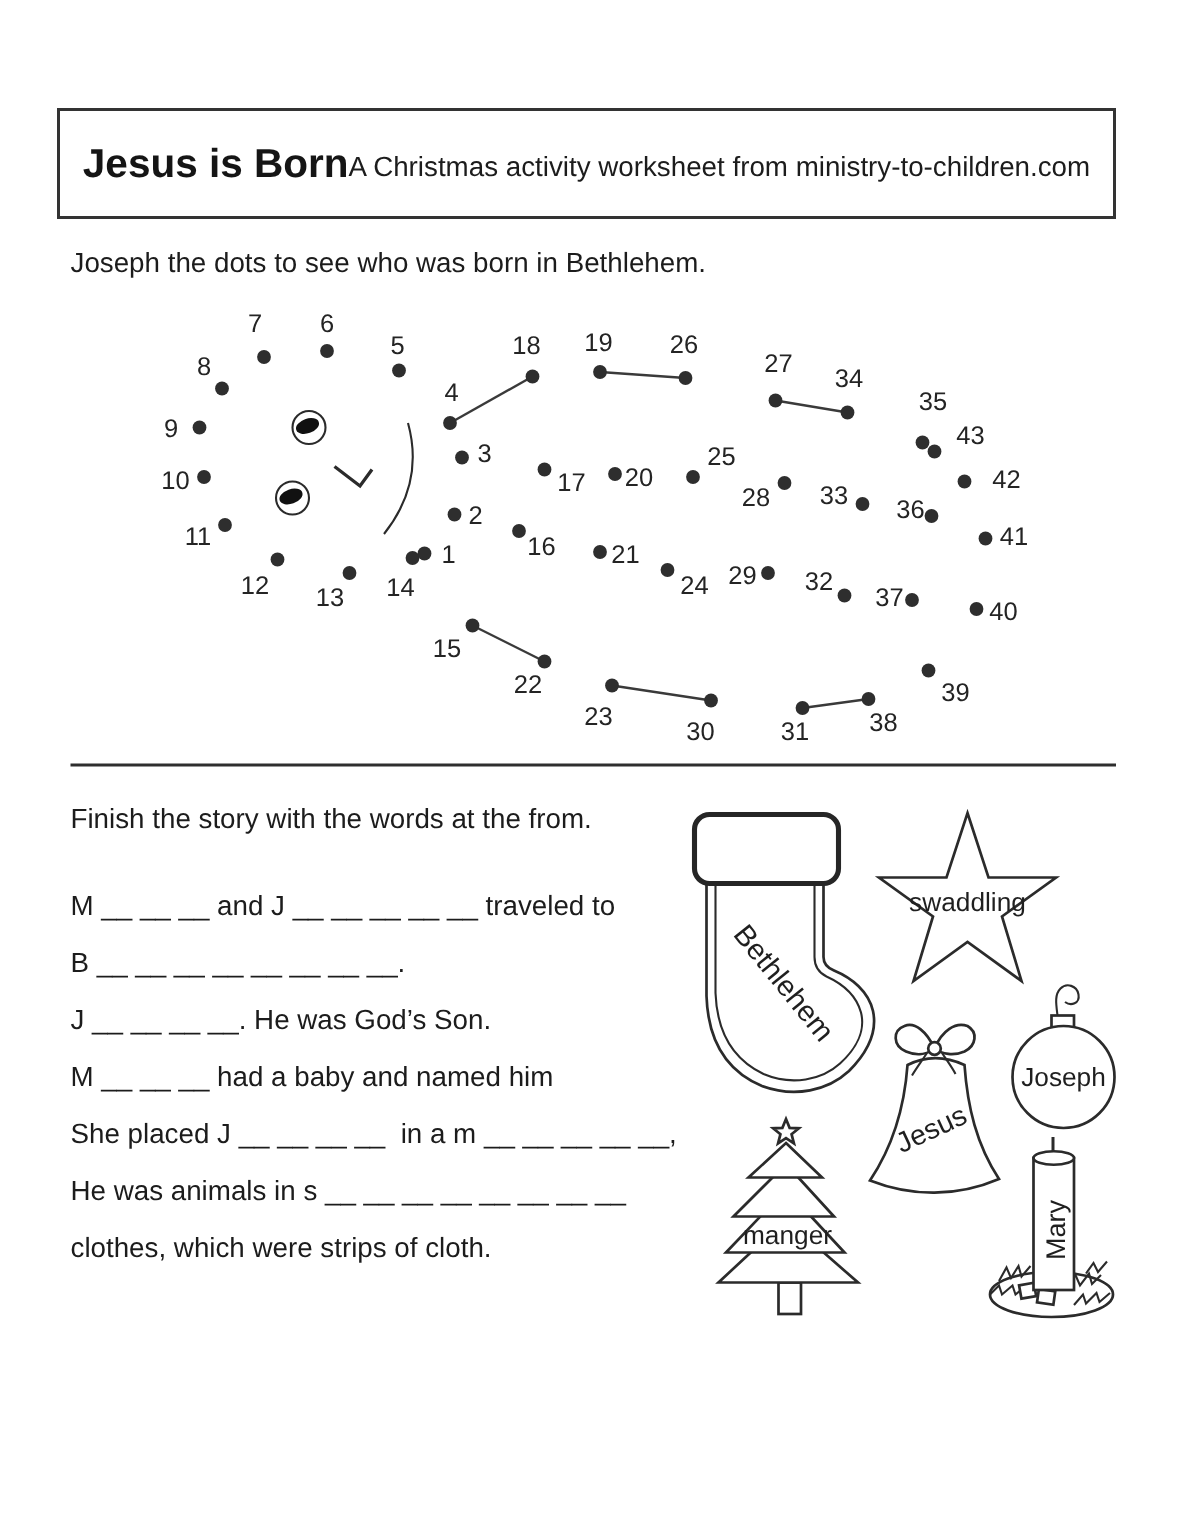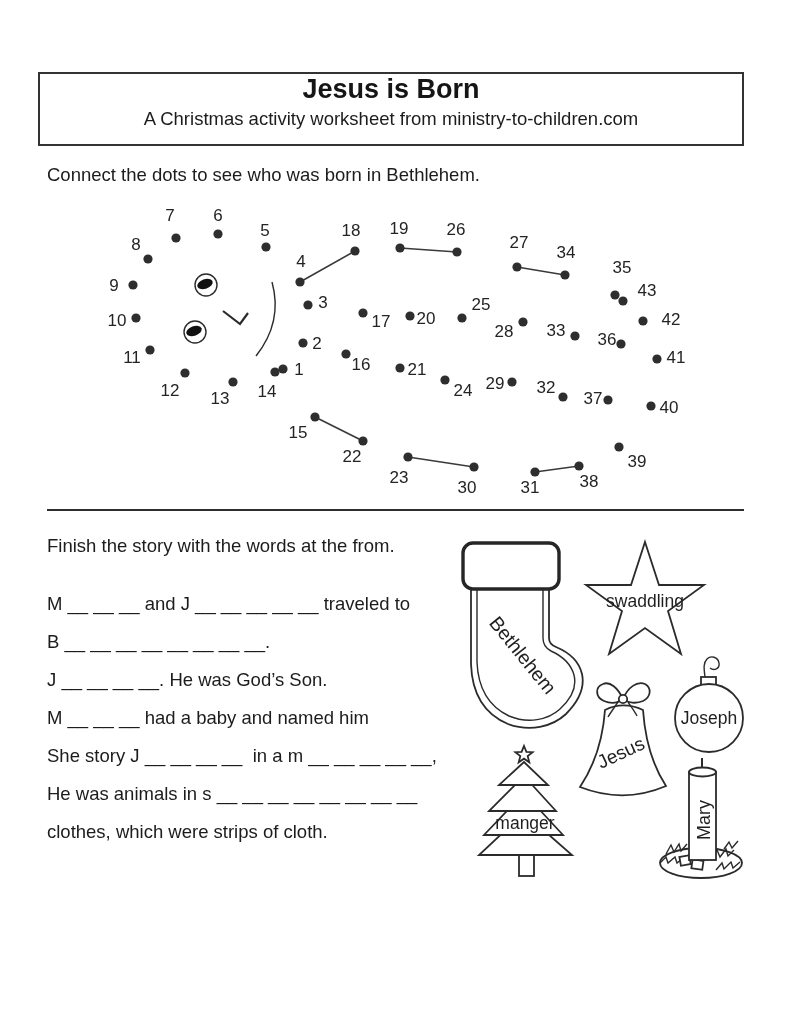--- a/index.html
+++ b/index.html
@@ -3,21 +3,21 @@
 <meta charset="utf-8">
 <style>
   html,body{margin:0;padding:0;background:#ffffff;}
   .page{
     position:relative;width:791px;height:1024px;background:#ffffff;
     font-family:"Liberation Sans",sans-serif;color:#1c1c1c;overflow:hidden;
   }
   .header-box{
     position:absolute;left:38px;top:72px;width:702px;height:70px;
     border:2px solid #333;background:#fff;
-    display:flex;flex-direction:column;align-items:center;
+    display:flex;align-items:center;justify-content:center;
   }
   .title{font-size:27px;font-weight:700;color:#151515;}
   .subtitle{font-size:18.5px;margin-top:3px;color:#1c1c1c;}
   .instruction{position:absolute;left:47px;top:164px;font-size:18.5px;}
   #dots-layer{position:absolute;left:0;top:195px;}
   .divider{position:absolute;left:47px;top:509px;width:697px;height:0;border-top:2.4px solid #2e2e2e;}
   .story-instruction{position:absolute;left:47px;top:535px;font-size:18.5px;}
   #story-lines{position:absolute;left:47px;top:585px;width:430px;}
   .story-line{height:38px;display:flex;align-items:center;font-size:18.5px;white-space:pre;}
   #bank-layer{position:absolute;left:440px;top:528px;}
@@ -30,21 +30,21 @@
 </head>
 <body>
 
 <div class="page">
 
   <div class="header-box">
     <div class="title">Jesus is Born</div>
     <div class="subtitle">A Christmas activity worksheet from ministry-to-children.com</div>
   </div>
 
-  <div class="instruction">Connect the dots to see who was born in Bethlehem.</div>
+  <div class="instruction">Joseph the dots to see who was born in Bethlehem.</div>
 
   <svg id="dots-layer" width="791" height="312" viewBox="0 195 791 312">
     <g>
       <circle cx="206" cy="285" r="11" class="thin"></circle>
       <ellipse cx="205" cy="284" rx="8" ry="4.8" transform="rotate(-20 205 284)" fill="#111"></ellipse>
       <circle cx="195" cy="332" r="11" class="thin"></circle>
       <ellipse cx="194" cy="331" rx="8" ry="4.8" transform="rotate(-20 194 331)" fill="#111"></ellipse>
       <polyline points="223,311 240,324 248,313" fill="none" stroke="#2b2b2b" stroke-width="2.2"></polyline>
       <path d="M 272,282 Q 283,322 256,356" class="thin"></path>
     </g>
@@ -145,21 +145,21 @@
   </svg>
 
   <div class="divider"></div>
 
   <div class="story-instruction">Finish the story with the words at the from.</div>
   <div id="story-lines">
       <div class="story-line">M __ __ __ and J __ __ __ __ __ traveled to</div>
       <div class="story-line">B __ __ __ __ __ __ __ __.</div>
       <div class="story-line">J __ __ __ __. He was God’s Son.</div>
       <div class="story-line">M __ __ __ had a baby and named him</div>
-      <div class="story-line">She story J __ __ __ __  in a m __ __ __ __ __,</div>
+      <div class="story-line">She placed J __ __ __ __  in a m __ __ __ __ __,</div>
       <div class="story-line">He was animals in s __ __ __ __ __ __ __ __</div>
       <div class="story-line">clothes, which were strips of cloth.</div>
     </div>
 
   <svg id="bank-layer" width="322" height="370" viewBox="440 528 322 370">
 
     <g>
       <path class="outline" d="M 471,588 L 471,664 C 472,694 484,714 508,724 C 530,732 552,727 566,714 C 578,702 585,688 582,674 C 579,661 568,652 556,647 C 551,645 549,642 549,638 L 549,588 Z"></path>
       <path class="thin" d="M 477,590 L 477,662 C 478,688 488,706 509,716 C 528,724 548,720 560,709 C 571,699 577,687 574,675 C 571,664 562,656 551,651 C 545,648 543,644 543,638 L 543,590"></path>
       <rect x="463" y="543" width="96" height="46" rx="10" fill="#ffffff" stroke="#262626" stroke-width="3.4"></rect>

